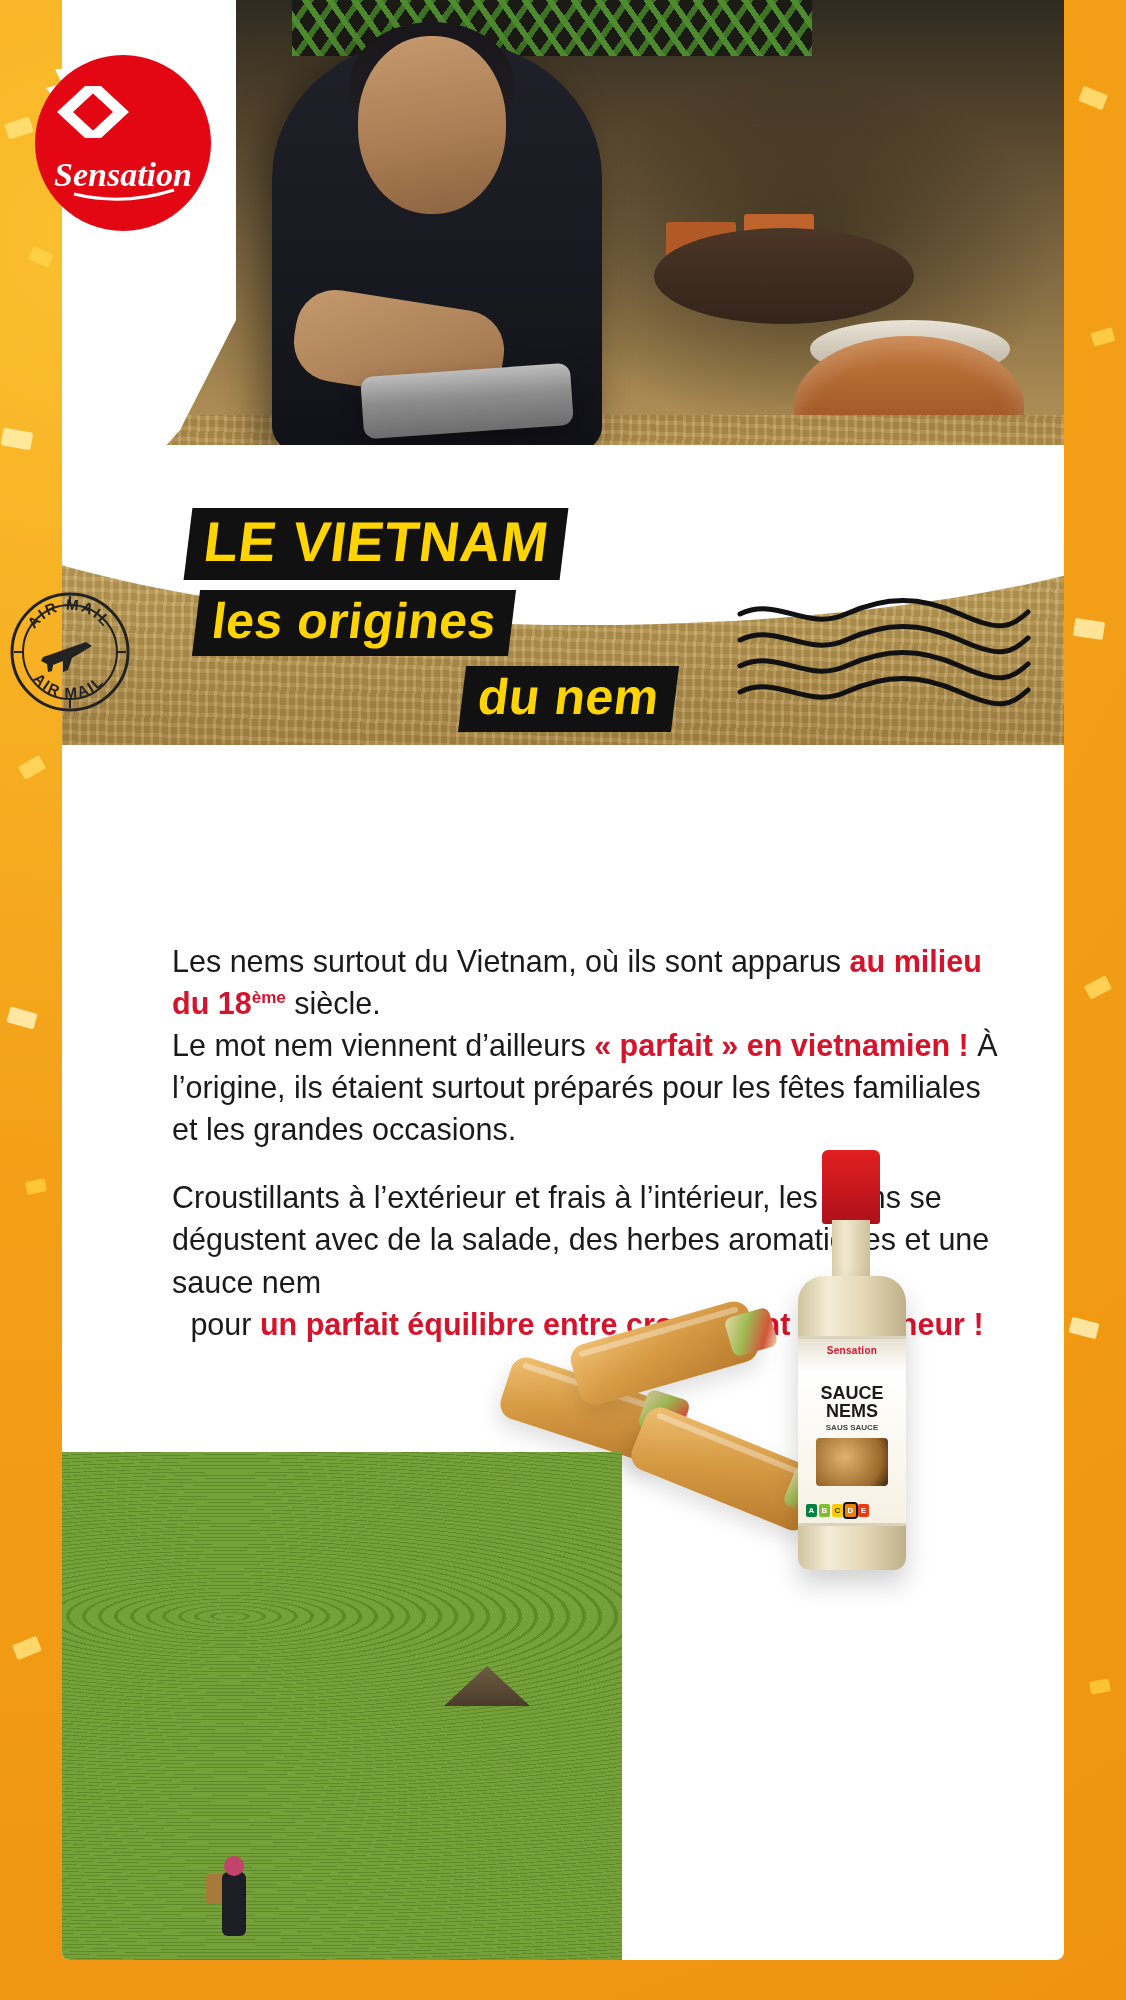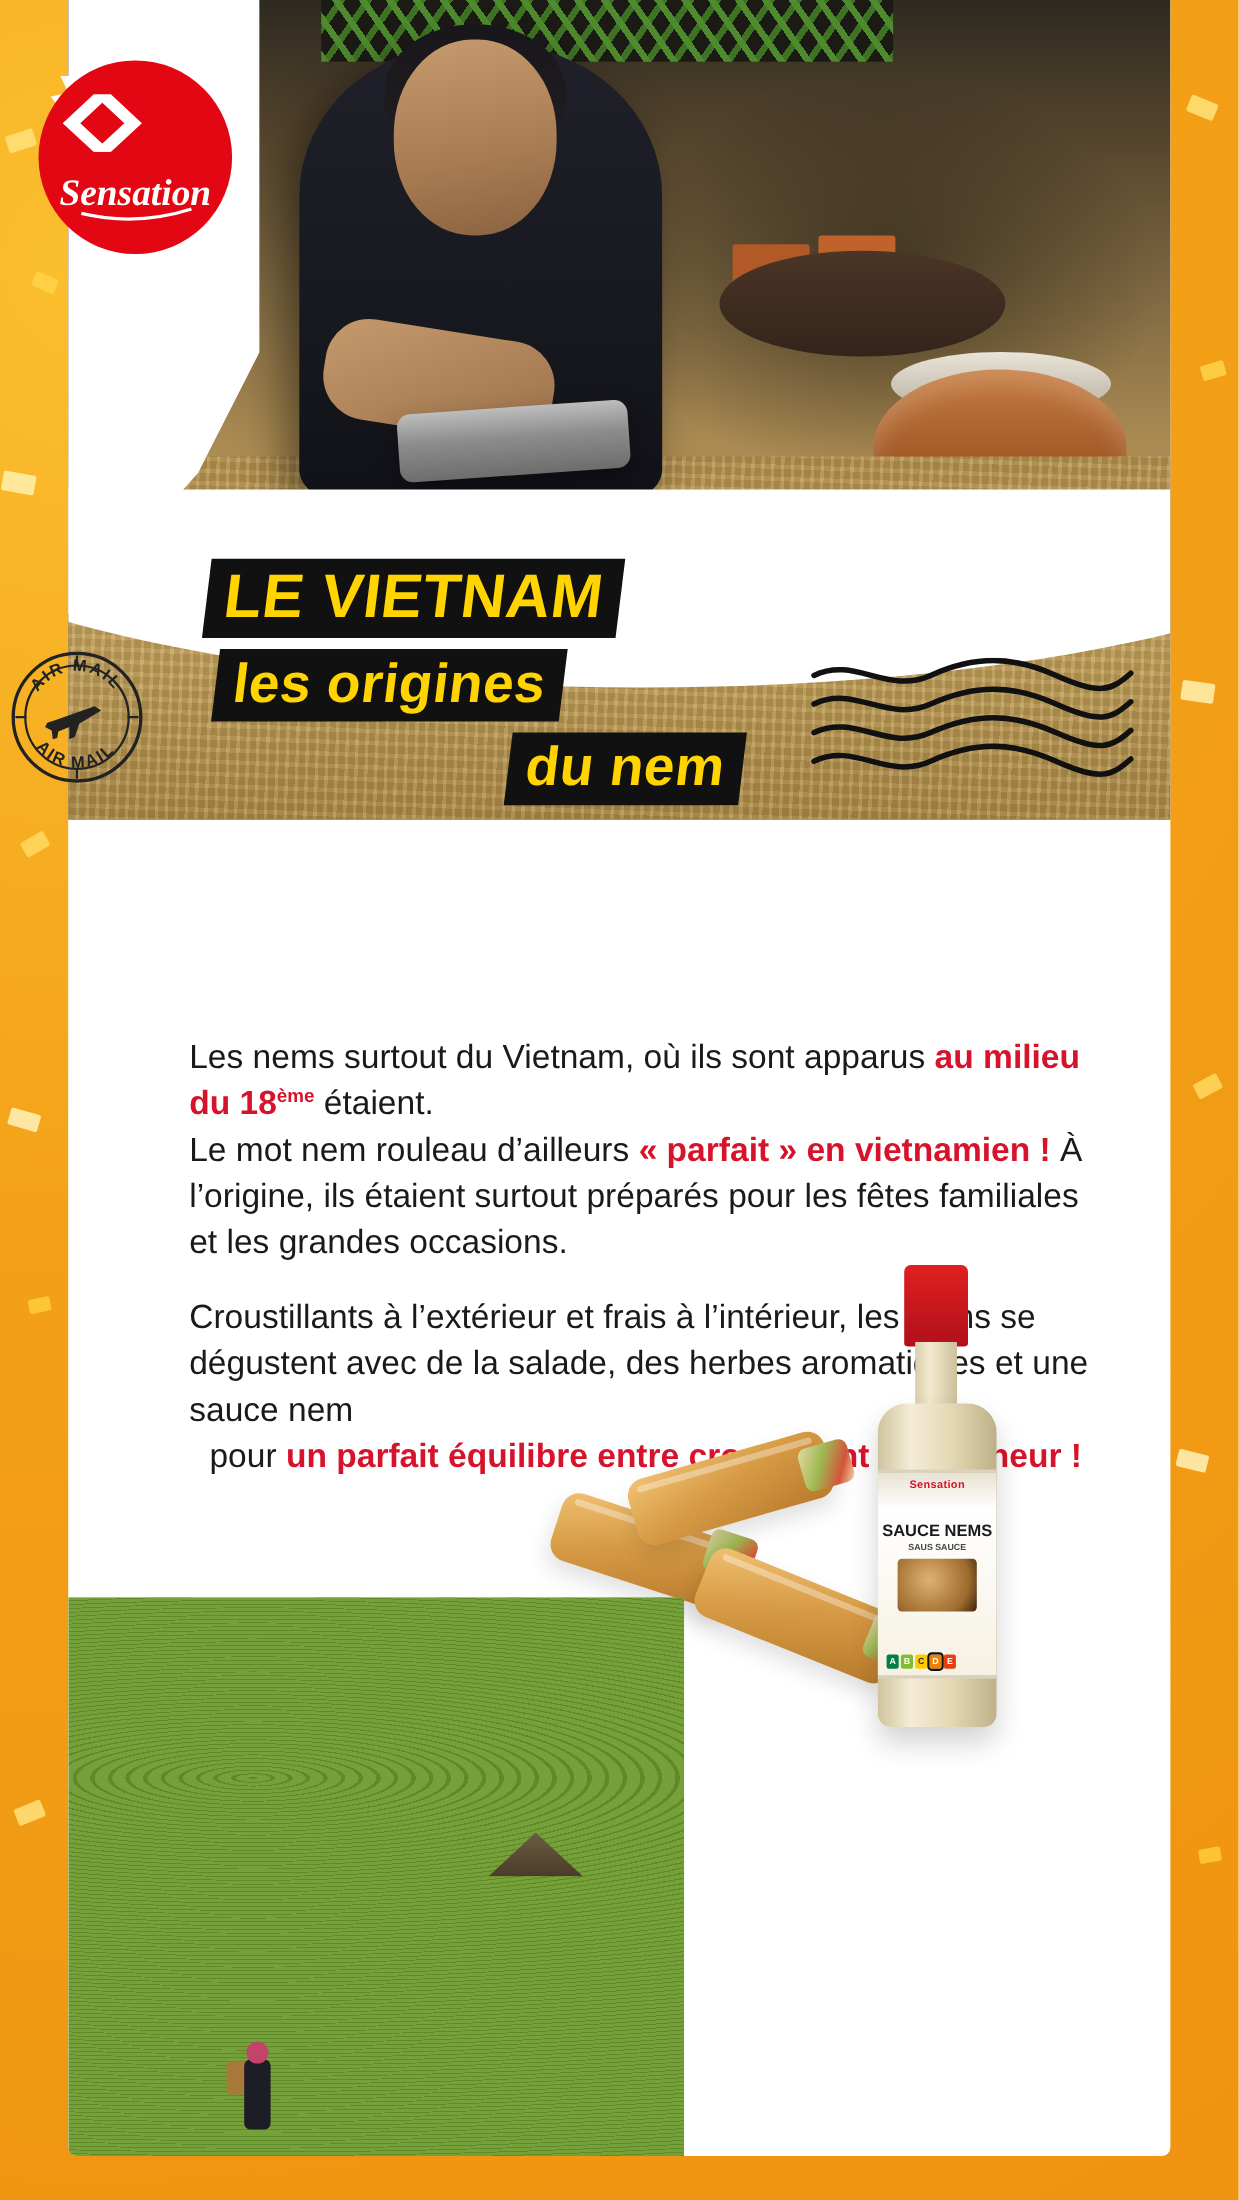--- a/index.html
+++ b/index.html
@@ -387,21 +387,21 @@
     border-top: 3px solid #d9d2bd;
     border-bottom: 3px solid #d9d2bd;
     text-align: center;
     padding-top: 6px;
     box-sizing: border-box;
   }
   .sb-brand {
     font-size: 10px; font-weight: 900; color: #d7132b; letter-spacing: .3px;
   }
   .sb-title {
-    margin-top: 28px; font-size: 15px; font-weight: 900; color: #1a1a1a; line-height: 1;
+    margin-top: 28px; font-size: 18px; font-weight: 900; color: #1a1a1a; line-height: 1;
   }
   .sb-sub { font-size: 8px; font-weight: 700; color: #444; margin-top: 3px; }
   .sb-photo {
     margin: 6px auto 0; width: 72px; height: 48px; border-radius: 4px;
     background: radial-gradient(circle at 40% 40%, #e0b271, #9c6a2c 70%, #3a2411);
   }
   .sb-nutri {
     position: absolute; left: 8px; bottom: 6px; display: flex; gap: 2px;
   }
   .sb-nutri i {
@@ -466,22 +466,22 @@
       <g fill="none" stroke="#111" stroke-width="5" stroke-linecap="round">
         <path d="M6 16 C44 -2, 72 34, 112 16 S186 -2, 226 16 S276 30, 294 14"></path>
         <path d="M6 42 C44 24, 72 60, 112 42 S186 24, 226 42 S276 56, 294 40"></path>
         <path d="M6 68 C44 50, 72 86, 112 68 S186 50, 226 68 S276 82, 294 66"></path>
         <path d="M6 94 C44 76, 72 112, 112 94 S186 76, 226 94 S276 108, 294 92"></path>
       </g>
     </svg>
 
     <div class="copy">
       <p>
-        <span>Les nems surtout du Vietnam, où ils sont apparus </span><span class="red">au milieu du 18</span><sup class="red">ème</sup><span> étaient.</span><br>
-        <span>Le mot nem rouleau d’ailleurs </span><span class="red">« parfait » en vietnamien !</span><span> À l’origine, ils étaient surtout préparés pour les fêtes familiales et les grandes occasions.</span>
+        <span>Les nems surtout du Vietnam, où ils sont apparus </span><span class="red">au milieu du 18</span><sup class="red">ème</sup><span> siècle.</span><br>
+        <span>Le mot nem viennent d’ailleurs </span><span class="red">« parfait » en vietnamien !</span><span> À l’origine, ils étaient surtout préparés pour les fêtes familiales et les grandes occasions.</span>
       </p>
       <p>
         <span>Croustillants à l’extérieur et frais à l’intérieur, les nems se dégustent avec de la salade, des herbes aromatiques et une sauce nem </span>
         <span class="center-red">
           <span style="color:#1a1a1a;font-weight:400;">pour </span><span>un parfait équilibre entre croustillant et fraîcheur !</span>
         </span>
       </p>
     </div>
 
     <div class="nems">

